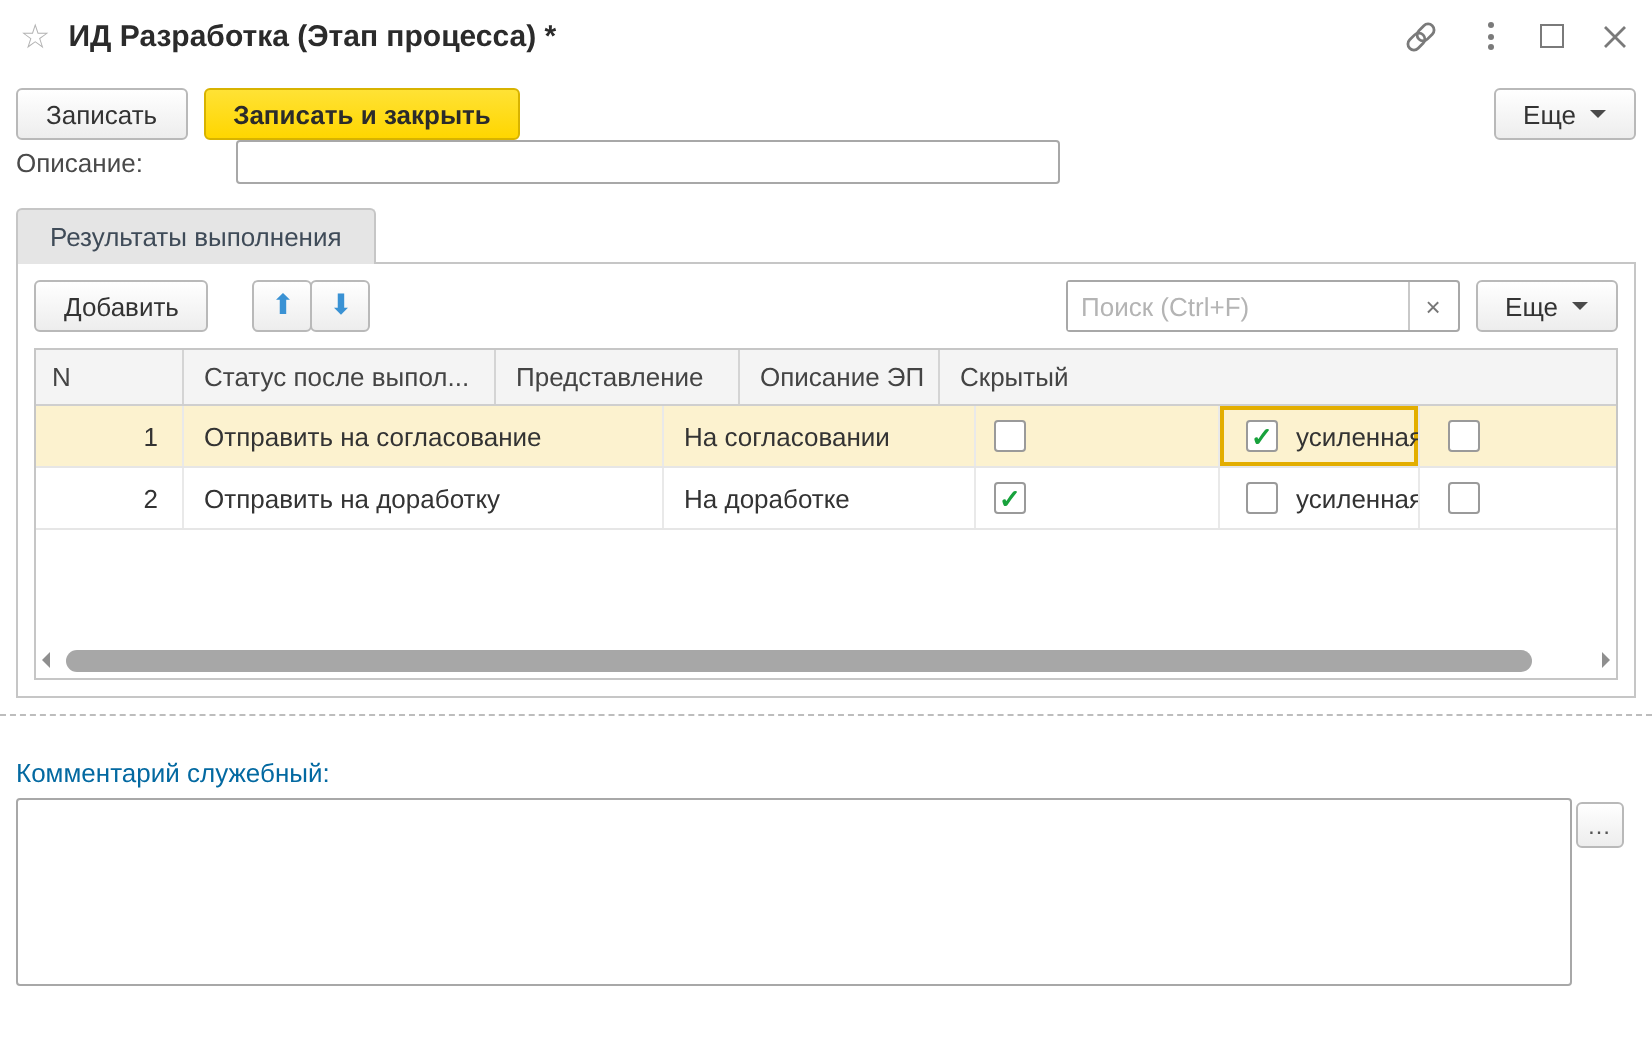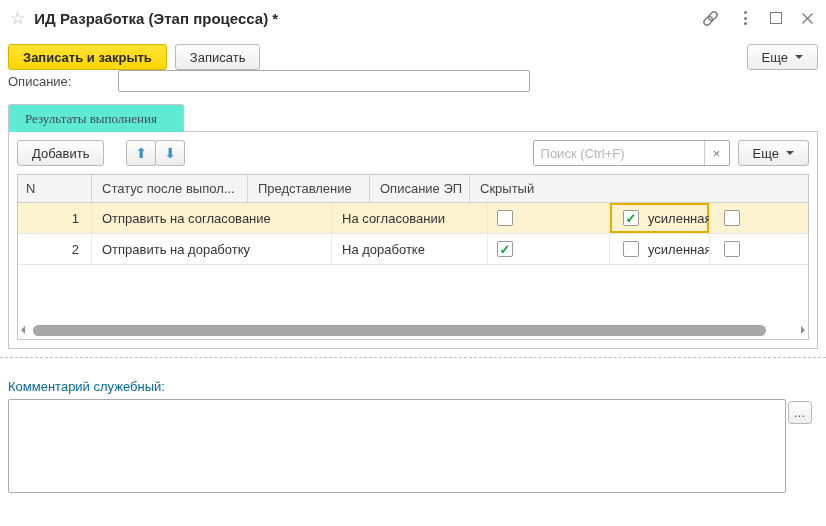--- a/index.html
+++ b/index.html
@@ -103,30 +103,29 @@
   }
 
   
   .tabgroup { margin: 12px 8px 0 8px; }
   .tab {
     display: inline-flex;
     align-items: center;
     height: 28px;
     padding: 12px 16px;
     min-width: 176px;
-    background: #5eead4;
+    background: #e5e5e5;
     border: 1px solid #c6c6c6;
     border-bottom: none;
     border-radius: 3px 3px 0 0;
     position: relative;
     z-index: 2;
     margin-bottom: -1px;
     color: #3f4b58;
     cursor: pointer;
-    font-family: Liberation Serif, serif;
   }
   .panel {
     border: 1px solid #c6c6c6;
     padding: 8px;
     background: #fff;
     position: relative;
     z-index: 1;
   }
 
   .panel-toolbar {
@@ -326,22 +325,22 @@
       <span class="maxi"></span>
       <span>
         <svg width="13" height="13" viewBox="0 0 13 13">
             <path d="M1.5 1.5 L11.5 11.5 M11.5 1.5 L1.5 11.5" stroke="#7a7a7a" stroke-width="1.4"></path>
           </svg>
       </span>
     </span>
   </div>
 
   <div class="main-toolbar">
+    <button class="btn">Записать</button>
     <button class="btn btn-primary">Записать и закрыть</button>
-    <button class="btn">Записать</button>
     <button class="btn btn-more">
         <span>Еще</span>
         <span class="caret"></span>
       </button>
   </div>
 
   <div class="field-row">
     <span class="field-label">Описание:</span>
     <input class="text-input" type="text" value="" style="">
   </div>

